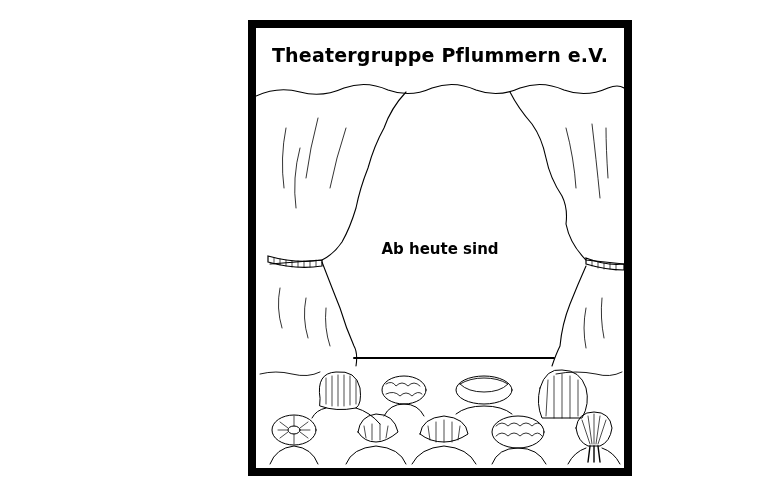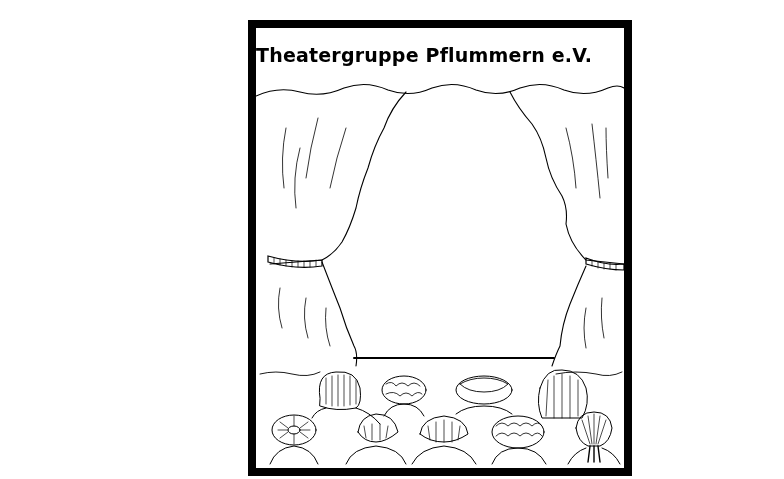--- a/index.html
+++ b/index.html
@@ -2,21 +2,21 @@
 <html><head>
 <meta charset="utf-8">
 <style>
   html, body { margin:0; padding:0; background:#ffffff; }
   body { width:784px; height:479px; position:relative; overflow:hidden; font-family:"DejaVu Sans", sans-serif; }
   .frame {
     position:absolute; left:248px; top:20px; width:368px; height:440px;
     border:8px solid #000; background:#fff;
   }
   .title {
-    position:absolute; left:0; right:0; top:16px; 
+    position:absolute; left:0; right:0; top:16px; text-align:center;
     font-family:"DejaVu Sans", sans-serif; font-weight:bold; font-size:19px; color:#000;
     letter-spacing:0.2px;
   }
   .speech {
     position:absolute; left:100px; width:168px; top:208px; text-align:center;
     font-family:"DejaVu Sans", sans-serif; font-weight:bold; font-size:15px; line-height:26px; color:#000;
   }
   svg.art { position:absolute; left:0; top:0; }
 </style>
 </head>
@@ -81,14 +81,15 @@
       <path d="M236 436 Q242 420 262 420 Q282 420 290 436"></path>
 
       <path d="M320 400 Q322 384 338 384 Q354 384 356 400 Q354 414 344 418 L332 418 Q322 414 320 400 Z"></path>
       <path d="M326 392 L334 416 M332 388 L336 416 M338 386 L338 416 M344 388 L340 416 M350 392 L342 416" stroke-width="0.7"></path>
       <path d="M334 418 L332 434 M338 418 L338 434 M342 418 L344 434" stroke-width="1.4"></path>
       <path d="M312 436 Q318 424 330 420 M346 420 Q358 424 364 436"></path>
     </g>
   </svg>
 
   <div class="speech">
+    <div>Ab heute sind</div>
   </div>
 </div>
 
 </body></html>

